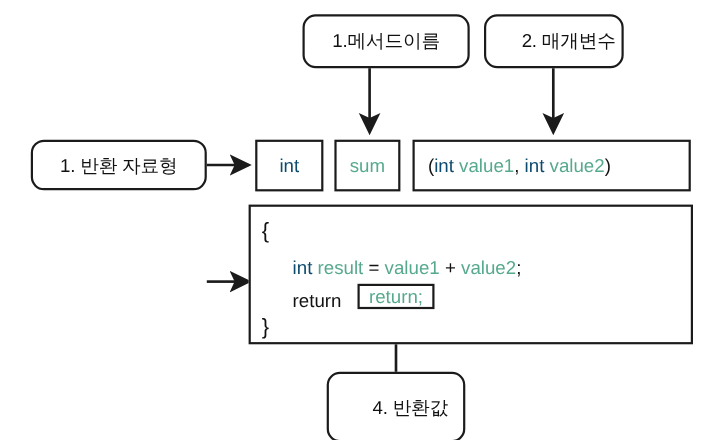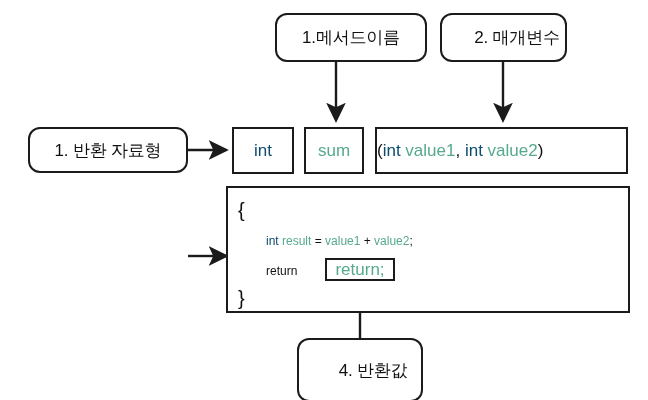--- a/index.html
+++ b/index.html
@@ -37,35 +37,35 @@
     box-sizing: border-box;
     border: 2.5px solid #1b1b1b;
     background: #ffffff;
     display: flex;
     align-items: center;
     color: #111111;
     font-size: 17px;
     white-space: nowrap;
   }
   .codebox.center { justify-content: center; }
-  .codebox.padded { }
+  .codebox.padded { padding-left: 12px; }
   .kw  { color: #0c4a6e; }
   .id  { color: #56a98e; }
   .pun { color: #111111; }
 
   
   #body-box {
     position: absolute;
     box-sizing: border-box;
     border: 2.5px solid #1b1b1b;
     background: #ffffff;
   }
   .code-line {
     position: absolute;
-    font-size: 12px;
+    font-size: 17px;
     white-space: nowrap;
     color: #111111;
     line-height: 1;
   }
   .brace { font-size: 20px; }
   
   #return-value-box {
     position: absolute;
     box-sizing: border-box;
     border: 2px solid #1b1b1b;

